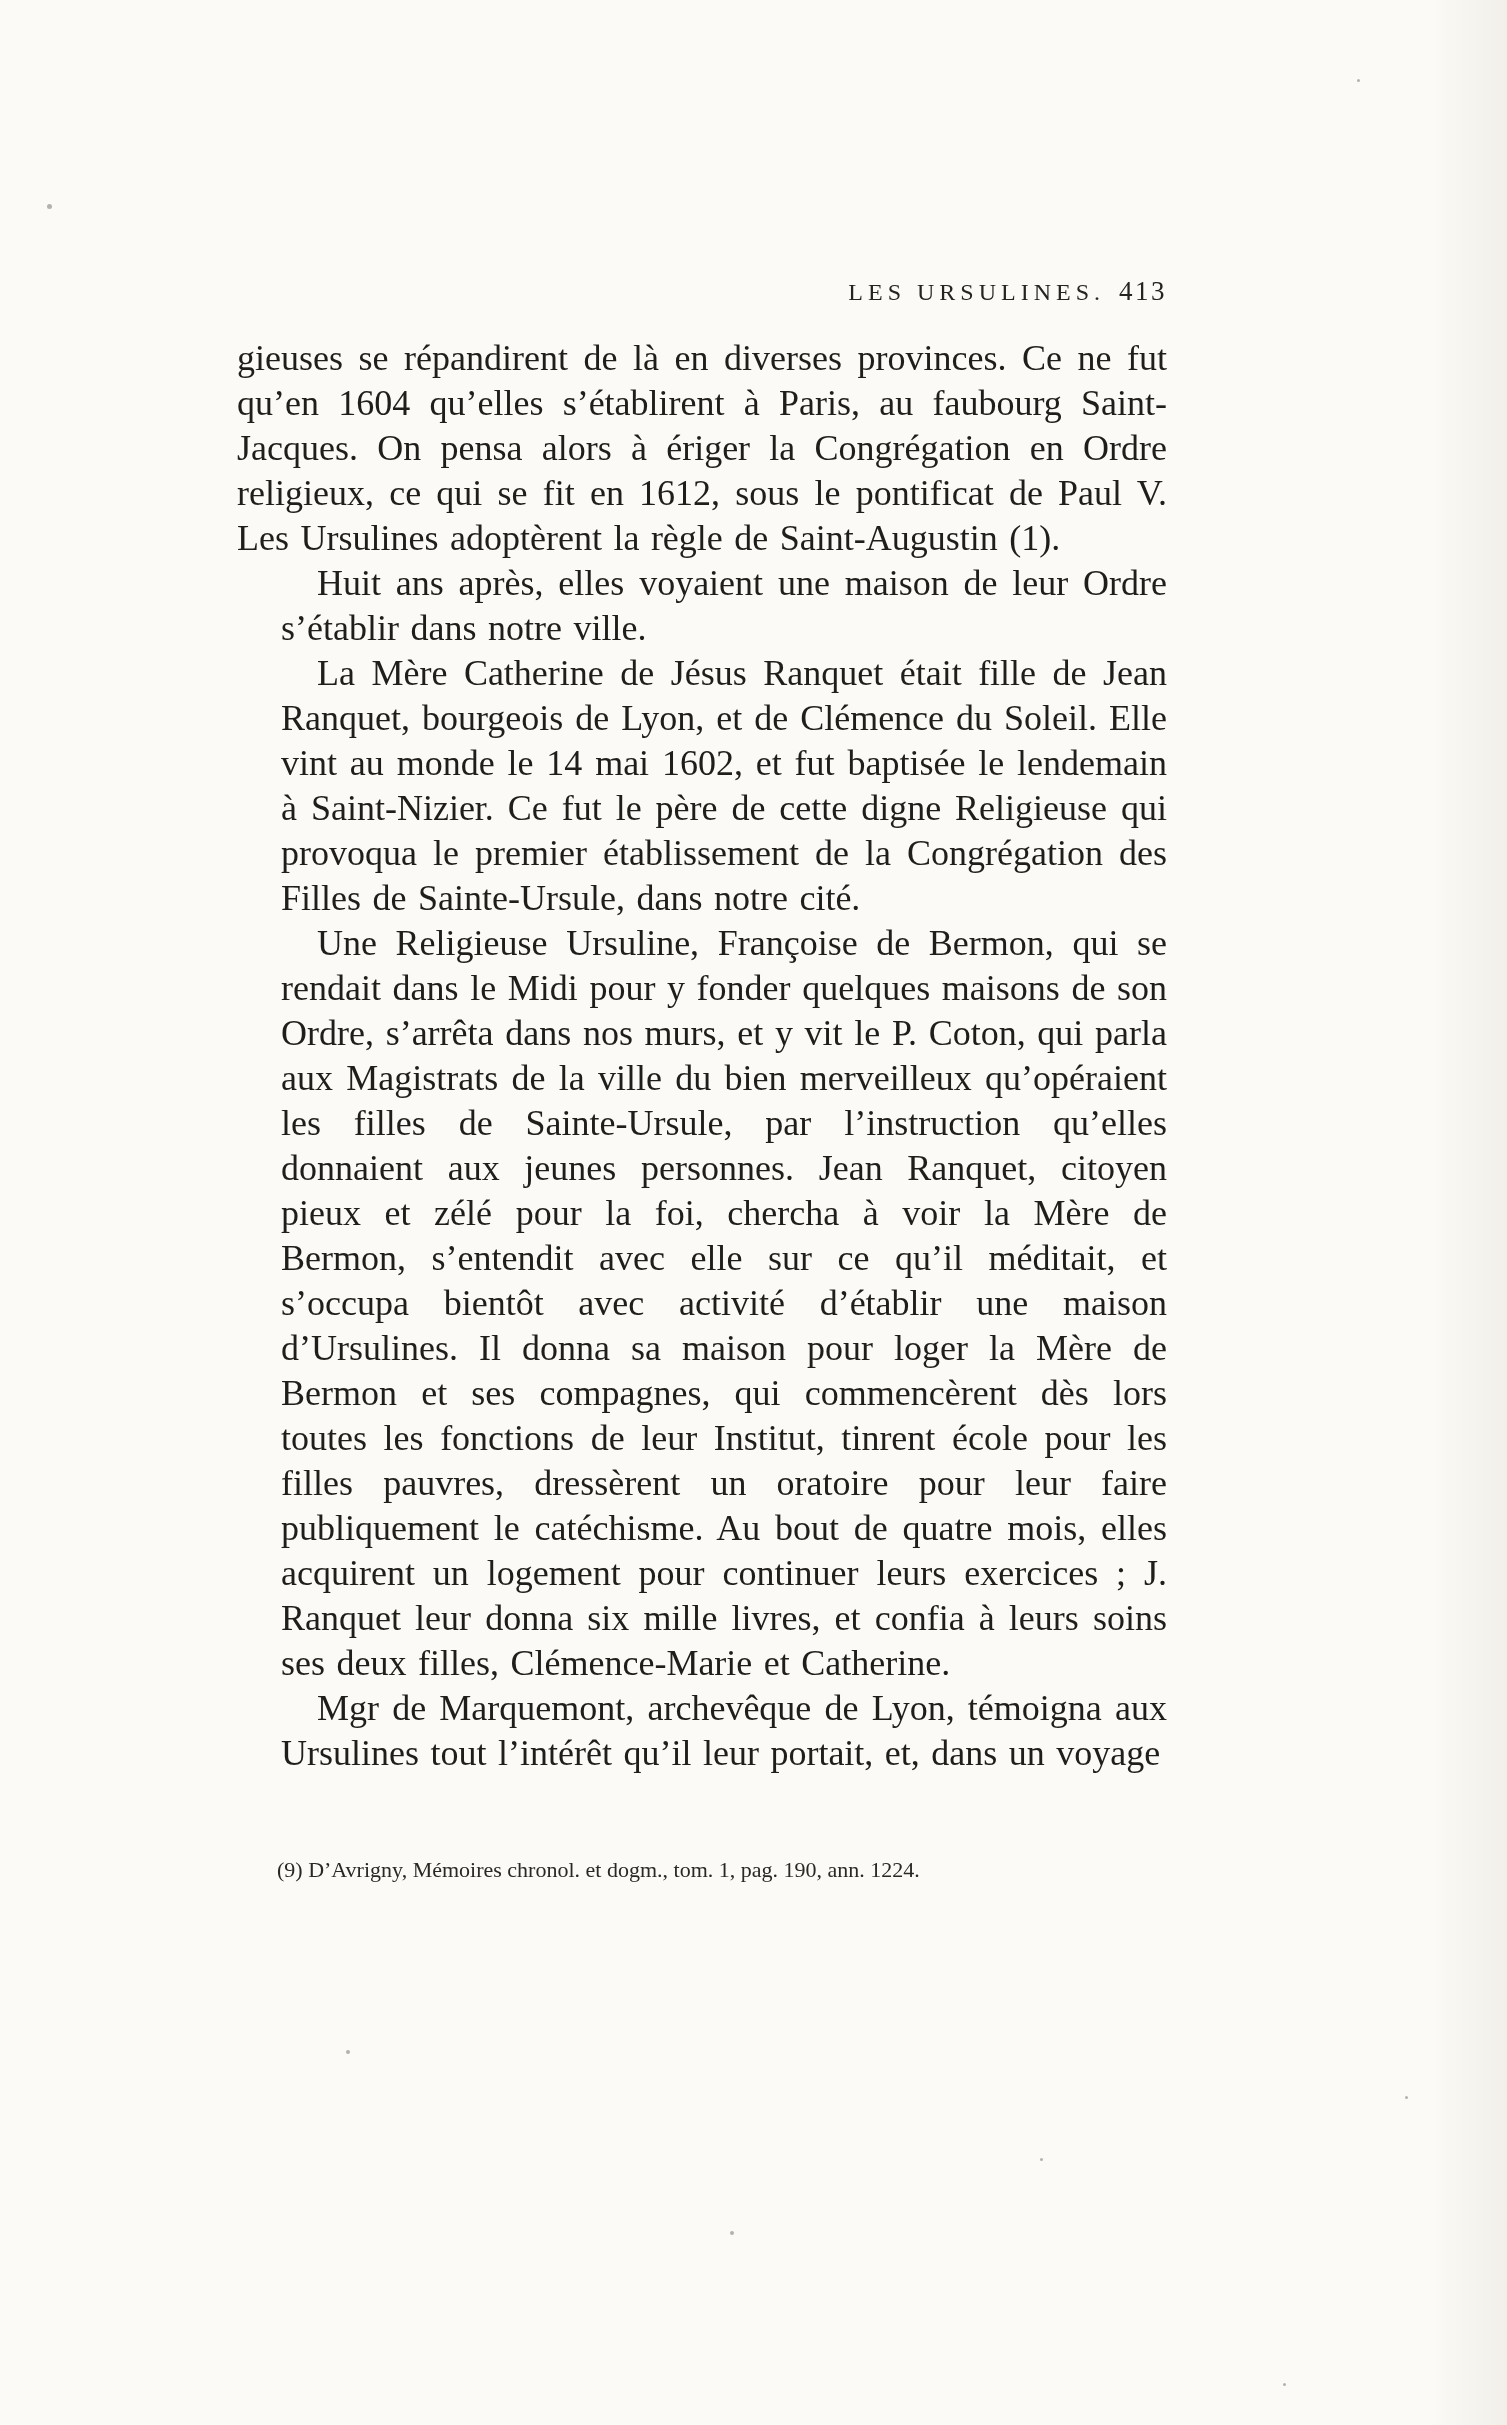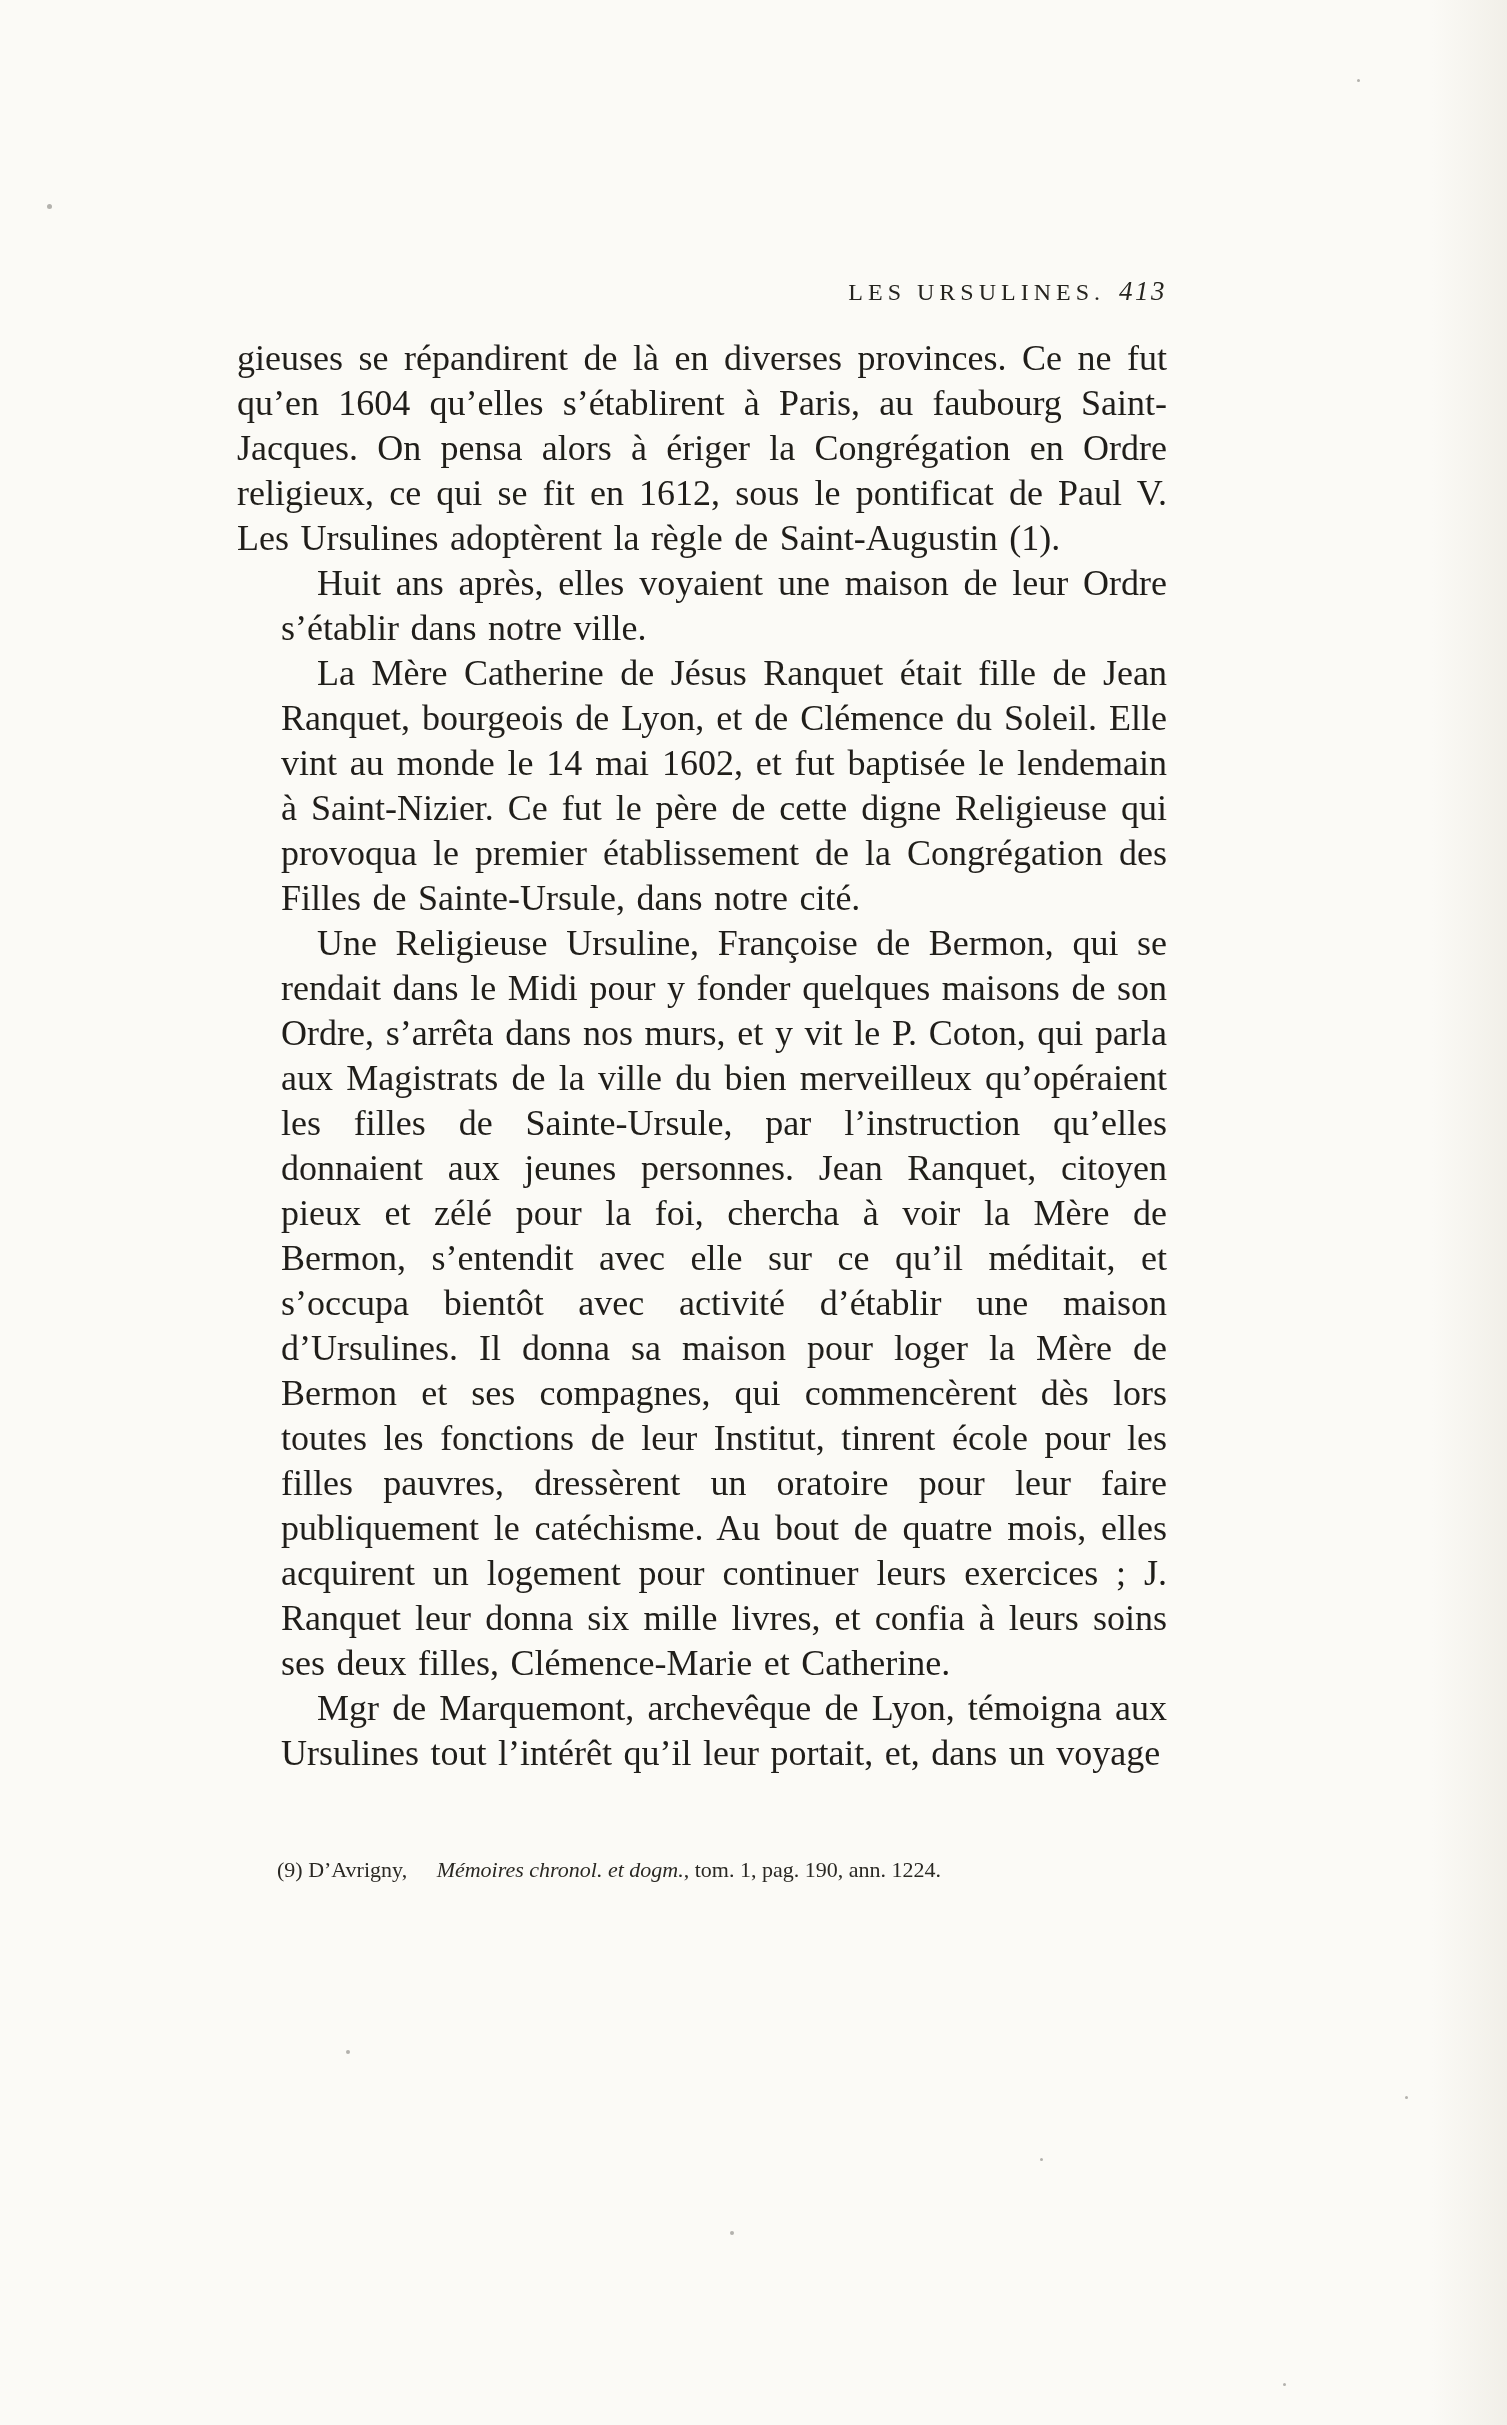--- a/index.html
+++ b/index.html
@@ -40,21 +40,20 @@
     color: #26241f;
     white-space: nowrap;
   }
   .page-number {
     position: absolute;
     right: 0;
     top: -3.3px;
     font-size: 27px;
     letter-spacing: 2.5px;
     color: #26241f;
-    font-style: italic;
   }
   .body-text {
     font-size: 36px;
     line-height: 45px;
     text-align: justify;
     word-spacing: 2.5px;
     color: #201e1a;
   }
   .body-text p {
     margin: 0;
@@ -64,22 +63,20 @@
     margin-left: 44px;
   }
   .footnote {
     margin-top: 78px;
     font-size: 22px;
     line-height: 31px;
     text-indent: 40px;
     color: #2a2823;
   }
   .footnote .italic {
-    font-style: italic;
-    margin-left: 24px;
   }
   .speck {
     position: absolute;
     border-radius: 50%;
     background: rgba(45, 42, 36, 0.35);
   }
 </style>
 </head>
 <body>
 

